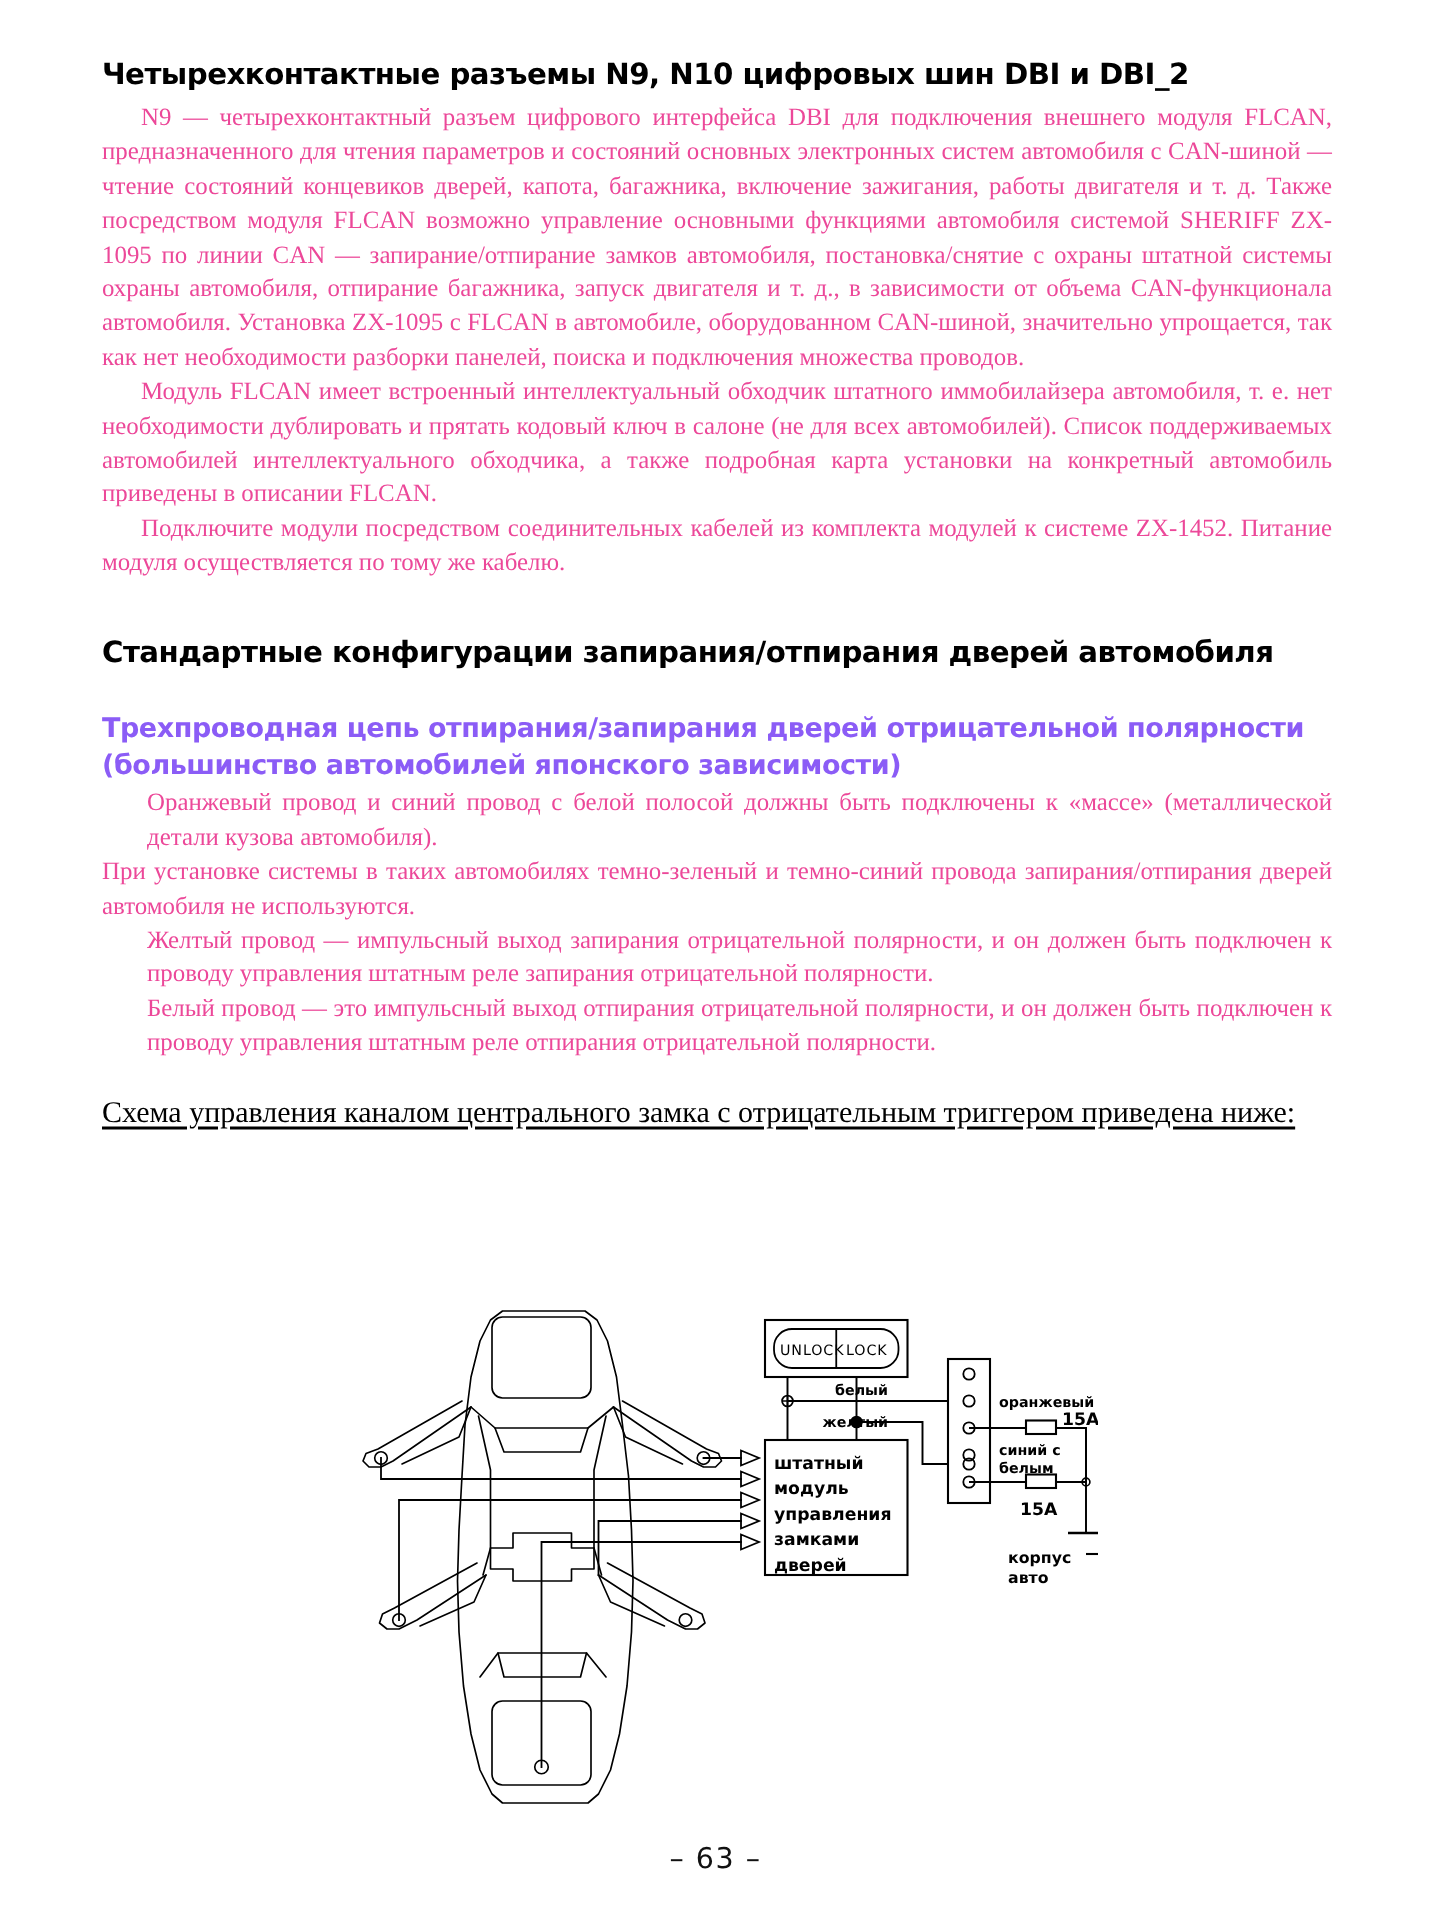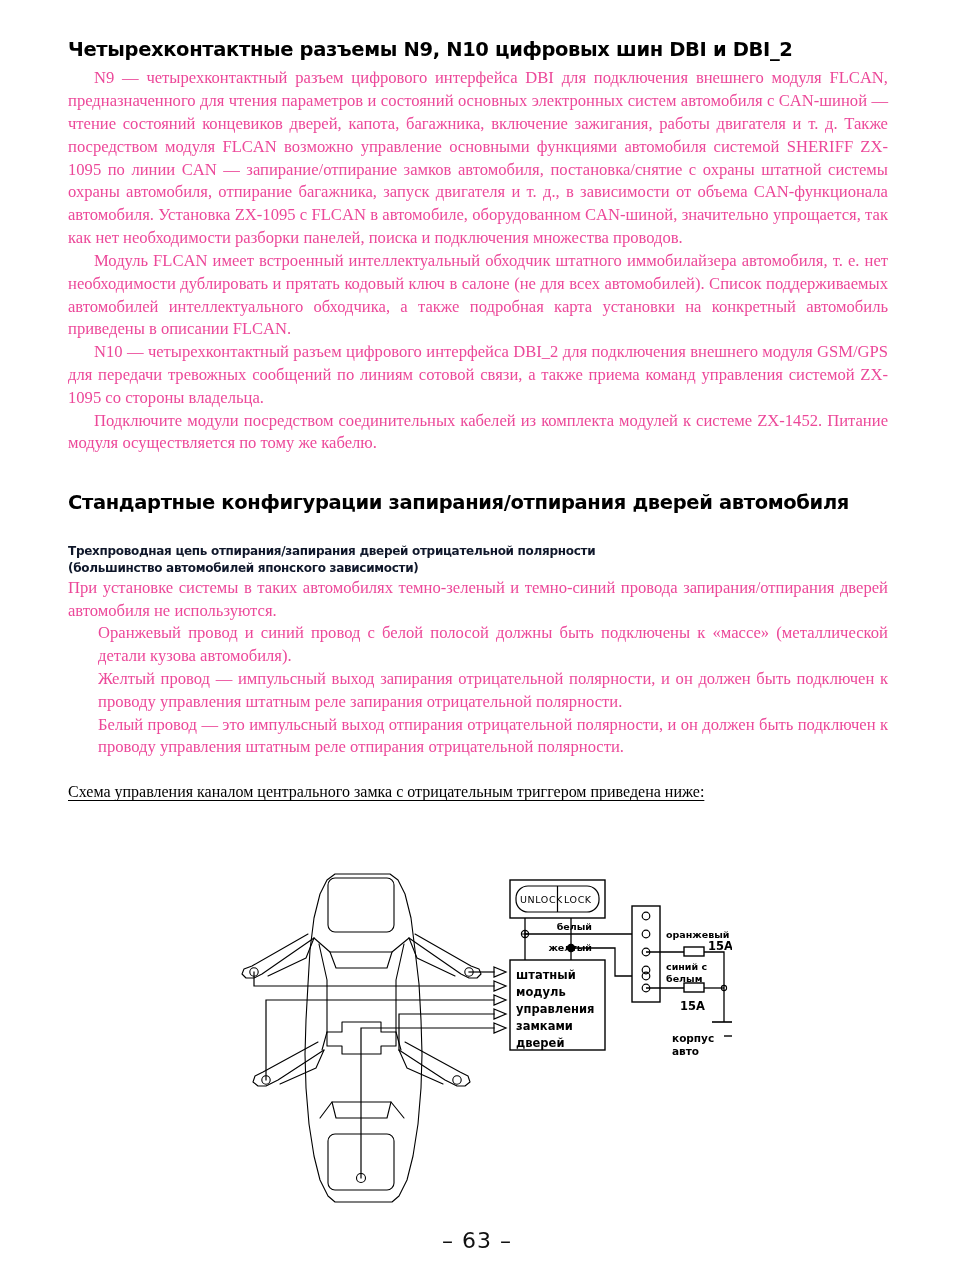--- a/index.html
+++ b/index.html
@@ -37,26 +37,26 @@
     font-size: 19.5px;
     font-weight: bold;
     letter-spacing: -0.35px;
     margin: 0 0 5px 0;
     line-height: 1.25;
     color: #000;
   }
 
   h2.sub-title {
     font-family: "DejaVu Sans", "Liberation Sans", sans-serif;
-    font-size: 12px;
+    font-size: 18px;
     font-weight: bold;
     letter-spacing: -0.3px;
     margin: 0 0 1px 0;
     line-height: 1.34;
-    color: #0f172a;
+    color: #8b5cf6;
   }
 
   p.body-text {
     font-family: "Liberation Serif", "DejaVu Serif", serif;
     font-size: 16.6px;
     line-height: 1.375;
     text-align: justify;
     text-justify: inter-word;
     margin: 0;
     text-indent: 26px;
@@ -70,21 +70,21 @@
   p.body-text.hang {
     margin-left: 30px;
     text-indent: 0;
   }
 
   .gap-lg { height: 36px; }
   .gap-md { height: 22px; }
 
   .caption-underline {
     font-family: "Liberation Serif", "DejaVu Serif", serif;
-    font-size: 16px;
+    font-size: 20px;
     line-height: 1.375;
     margin: 0;
     text-decoration: underline;
     text-underline-offset: 3px;
     color: #000;
   }
 
   .figure-wrap {
     position: absolute;
     left: 232px;
@@ -93,21 +93,21 @@
     height: 345px;
   }
 
   .page-number {
     position: absolute;
     left: 0;
     top: 1228px;
     width: 954px;
     text-align: center;
     font-family: "DejaVu Sans", "Liberation Sans", sans-serif;
-    font-size: 22px;
+    font-size: 19px;
     letter-spacing: 1px;
     color: #111;
   }
 
   svg { display: block; }
   svg text {
     font-family: "DejaVu Sans", "Liberation Sans", sans-serif;
     fill: #000;
   }
 </style>
@@ -115,34 +115,33 @@
 <body>
 
 <div class="page">
 
   <div class="content">
 
     <h1 class="section-title">Четырехконтактные разъемы N9, N10 цифровых шин DBI и DBI_2</h1>
 
     <p class="body-text">N9 — четырехконтактный разъем цифрового интерфейса DBI для подключения внешнего модуля FLCAN, предназначенного для чтения параметров и состояний основных электронных систем автомобиля с CAN-шиной — чтение состояний концевиков дверей, капота, багажника, включение зажигания, работы двигателя и т. д. Также посредством модуля FLCAN возможно управление основными функциями автомобиля системой SHERIFF ZX-1095 по линии CAN — запирание/отпирание замков автомобиля, постановка/снятие с охраны штатной системы охраны автомобиля, отпирание багажника, запуск двигателя и т. д., в зависимости от объема CAN-функционала автомобиля. Установка ZX-1095 с FLCAN в автомобиле, оборудованном CAN-шиной, значительно упрощается, так как нет необходимости разборки панелей, поиска и подключения множества проводов.</p>
     <p class="body-text">Модуль FLCAN имеет встроенный интеллектуальный обходчик штатного иммобилайзера автомобиля, т. е. нет необходимости дублировать и прятать кодовый ключ в салоне (не для всех автомобилей). Список поддерживаемых автомобилей интеллектуального обходчика, а также подробная карта установки на конкретный автомобиль приведены в описании FLCAN.</p>
-    <p class="body-text">N10 — четырехконтактный разъем цифрового интерфейса DBI_2 для подключения внешнего модуля GSM/GPS для передачи тревожных сообщений по линиям сотовой связи, а также приема команд управления системой ZX-1095 со стороны владельца.</p>
     <p class="body-text">Подключите модули посредством соединительных кабелей из комплекта модулей к системе ZX-1452. Питание модуля осуществляется по тому же кабелю.</p>
 
     <div class="gap-lg"></div>
 
     <h1 class="section-title">Стандартные конфигурации запирания/отпирания дверей автомобиля</h1>
 
     <div class="gap-md"></div>
 
     <h2 class="sub-title">Трехпроводная цепь отпирания/запирания дверей отрицательной полярности</h2>
     <h2 class="sub-title">(большинство автомобилей японского зависимости)</h2>
 
+    <p class="body-text hang">Оранжевый провод и синий провод с белой полосой должны быть подключены к «массе» (металлической детали кузова автомобиля).</p>
     <p class="body-text no-indent">При установке системы в таких автомобилях темно-зеленый и темно-синий провода запирания/отпирания дверей автомобиля не используются.</p>
-    <p class="body-text hang">Оранжевый провод и синий провод с белой полосой должны быть подключены к «массе» (металлической детали кузова автомобиля).</p>
     <p class="body-text hang">Желтый провод — импульсный выход запирания отрицательной полярности, и он должен быть подключен к проводу управления штатным реле запирания отрицательной полярности.</p>
     <p class="body-text hang">Белый провод — это импульсный выход отпирания отрицательной полярности, и он должен быть подключен к проводу управления штатным реле отпирания отрицательной полярности.</p>
 
     <div class="gap-md"></div>
 
     <p class="caption-underline">Схема управления каналом центрального замка с отрицательным триггером приведена ниже:</p>
   </div>
 
   <div class="figure-wrap">
     <svg width="500" height="345" viewBox="0 0 500 345" xmlns="http://www.w3.org/2000/svg">

